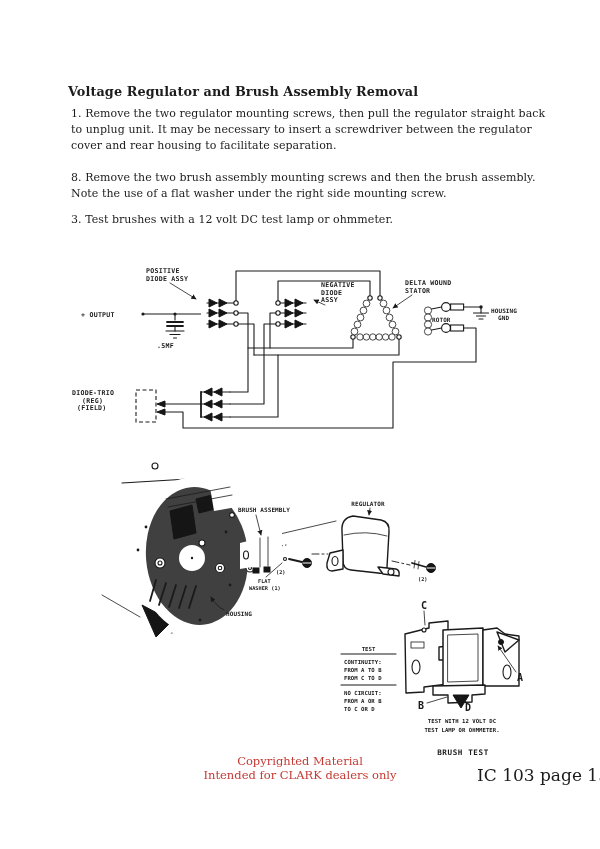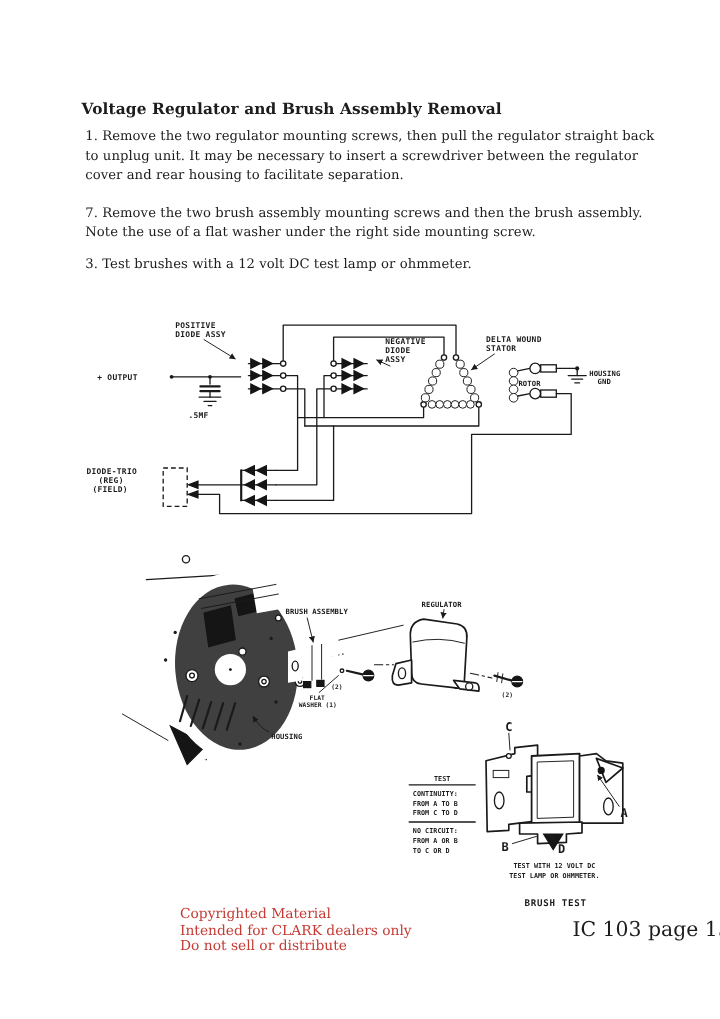--- a/index.html
+++ b/index.html
@@ -28,33 +28,33 @@
   .fig .axis{stroke-dasharray:7 3 2 3;stroke-width:.9;}
   .fig .thin{stroke-width:.8;}
   .fig text{font-family:"DejaVu Sans Mono", monospace;font-weight:700;fill:#1a1a1a;}
   .lbl{font-size:6.6px;letter-spacing:.25px;}
   .lbl2{font-size:6px;letter-spacing:.1px;}
   .lbl3{font-size:5.2px;letter-spacing:.05px;}
   .term{font-size:10px;}
   .tbl{font-size:5.6px;letter-spacing:.05px;}
   .cap{font-size:7.6px;letter-spacing:.6px;}
   .copyright{
-    position:absolute;left:150px;top:755px;width:300px;text-align:left;
+    position:absolute;left:150px;top:755px;width:300px;text-align:center;
     font-size:11.5px;line-height:13.5px;
   }
   .pageref{position:absolute;left:477px;top:765px;font-size:17px;}
 </style>
 </head>
 <body>
 
 <div class="page">
 
   <div class="title">Voltage Regulator and Brush Assembly Removal</div>
   <div class="body-par p1">1. Remove the two regulator mounting screws, then pull the regulator straight back to unplug unit. It may be necessary to insert a screwdriver between the regulator cover and rear housing to facilitate separation.</div>
-  <div class="body-par p2">7. Remove the two brush assembly mounting screws and then the brush assembly. Note the use of a flat washer under the right side mounting screw.</div>
+  <div class="body-par p2">8. Remove the two brush assembly mounting screws and then the brush assembly. Note the use of a flat washer under the right side mounting screw.</div>
   <div class="body-par p3">3. Test brushes with a 12 volt DC test lamp or ohmmeter.</div>
 
   <svg class="fig" style="left:58px;top:252px;width:490px;height:195px" viewBox="0 0 490 195">
     <defs>
       <marker id="ah1" viewBox="0 0 10 10" refX="9" refY="5" markerWidth="6.5" markerHeight="6.5" orient="auto">
         <path d="M0,0 L10,5 L0,10 Z" style="fill:#1a1a1a;stroke:none"></path>
       </marker>
     </defs>
 
     <g>
@@ -330,17 +330,16 @@
     </g>
 
     <text class="tbl" x="127" y="131" text-anchor="middle">TEST WITH 12 VOLT DC</text>
     <text class="tbl" x="127" y="139.5" text-anchor="middle">TEST LAMP OR OHMMETER.</text>
     <text class="cap" x="128" y="163" text-anchor="middle">BRUSH TEST</text>
   </svg>
 
   <div class="copyright" style="color: rgb(196, 58, 52);">
     <div>Copyrighted Material</div>
     <div>Intended for CLARK dealers only</div>
-    <div>Do not sell or distribute</div>
   </div>
   <div class="pageref">IC 103 page 15</div>
 
 </div>
 
 </body></html>

